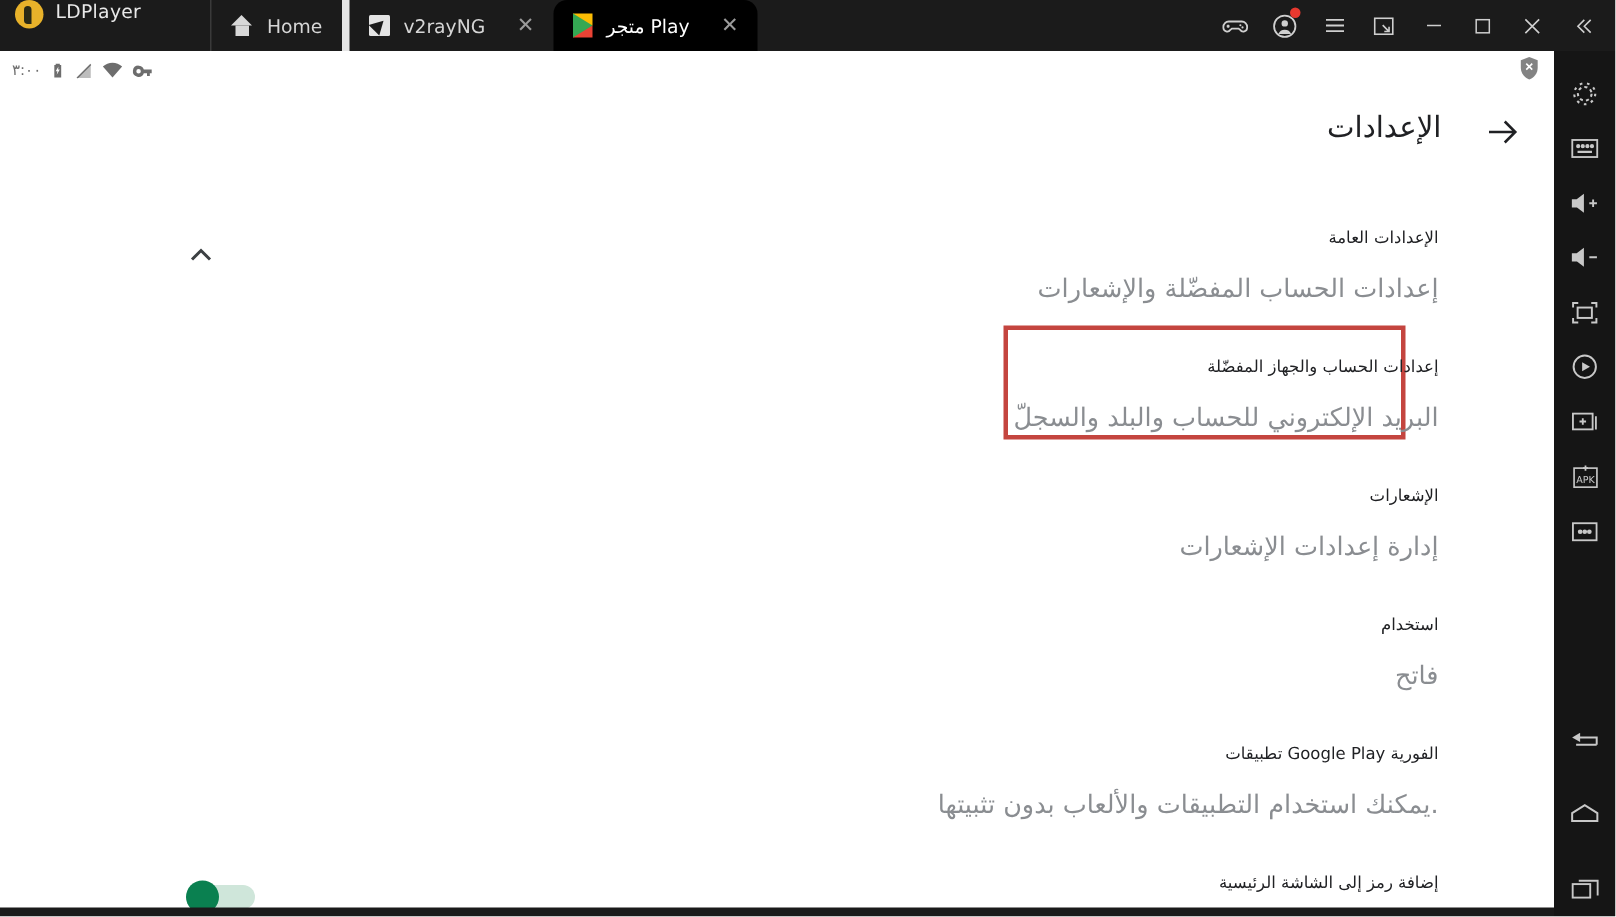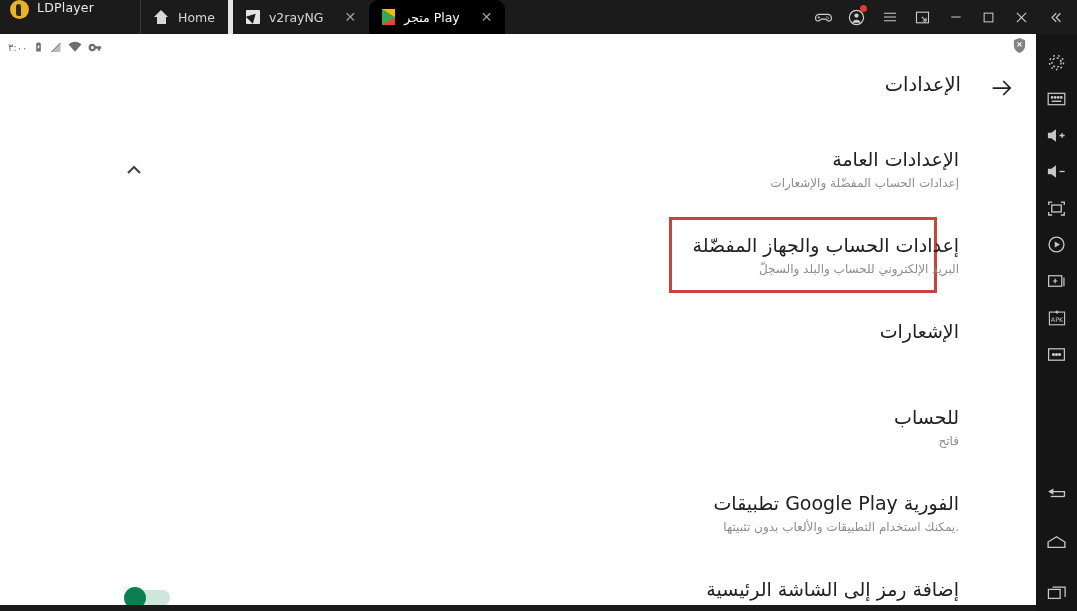--- a/index.html
+++ b/index.html
@@ -156,26 +156,26 @@
   .chevron-up {
     position: absolute; left: 122px; top: 158px;
     width: 24px; height: 24px; color: #3c4043;
   }
   .item {
     position: absolute;
     text-align: right;
     width: 520px; right: 118px;
   }
   .item-title {
-    font-size: 19px; color: #202124; line-height: 22px;
+    font-size: 11px; color: #202124; line-height: 22px;
     white-space: nowrap;
   }
   .item-sub {
-    font-size: 12px; color: #8a8d91; line-height: 20px;
-    margin-top: 3px; white-space: nowrap;
+    font-size: 17px; color: #8a8d91; line-height: 20px;
+    margin-top: 13px; white-space: nowrap;
   }
   .highlight-box {
     position: absolute;
     left: 669px; top: 217px;
     width: 268px; height: 76px;
     border: 3px solid #c4453f;
     background: transparent;
   }
 
   .toggle {
@@ -353,24 +353,25 @@
     <div class="item-sub">إعدادات الحساب المفضّلة والإشعارات</div>
   </div>
 
   <div class="item" style="top:234px;">
     <div class="item-title">إعدادات الحساب والجهاز المفضّلة</div>
     <div class="item-sub">البريد الإلكتروني للحساب والبلد والسجلّ</div>
   </div>
 
   <div class="item" style="top:320px;">
     <div class="item-title">الإشعارات</div>
+    <div class="item-sub">إدارة إعدادات الإشعارات</div>
   </div>
 
   <div class="item" style="top:406px;">
-    <div class="item-title">للحساب</div>
+    <div class="item-title">استخدام</div>
     <div class="item-sub">فاتح</div>
   </div>
 
   <div class="item" style="top:492px;">
     <div class="item-title">تطبيقات Google Play الفورية</div>
     <div class="item-sub">يمكنك استخدام التطبيقات والألعاب بدون تثبيتها.</div>
   </div>
 
   <div class="item" style="top:578px;">
     <div class="item-title">إضافة رمز إلى الشاشة الرئيسية</div>

